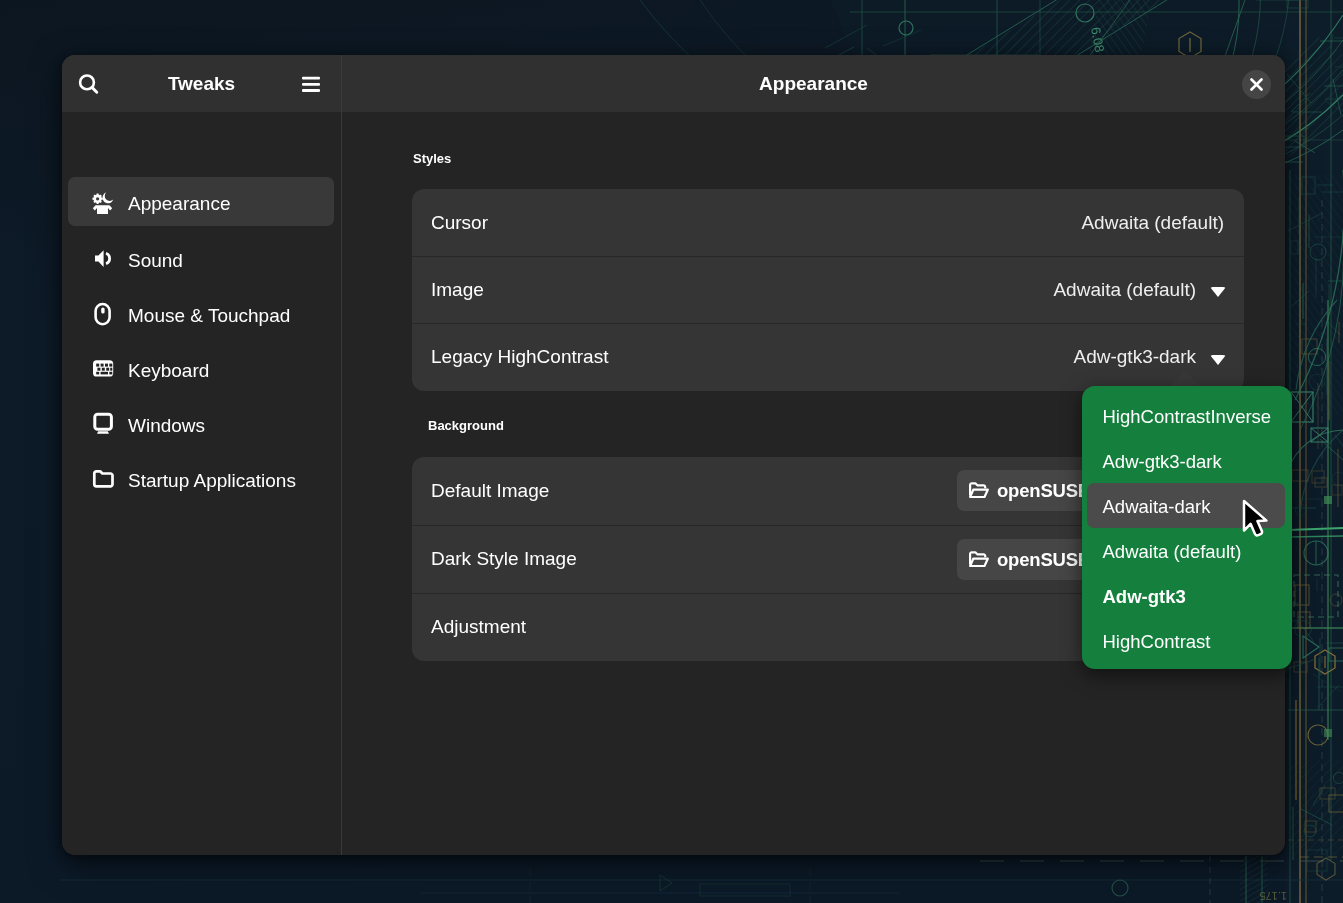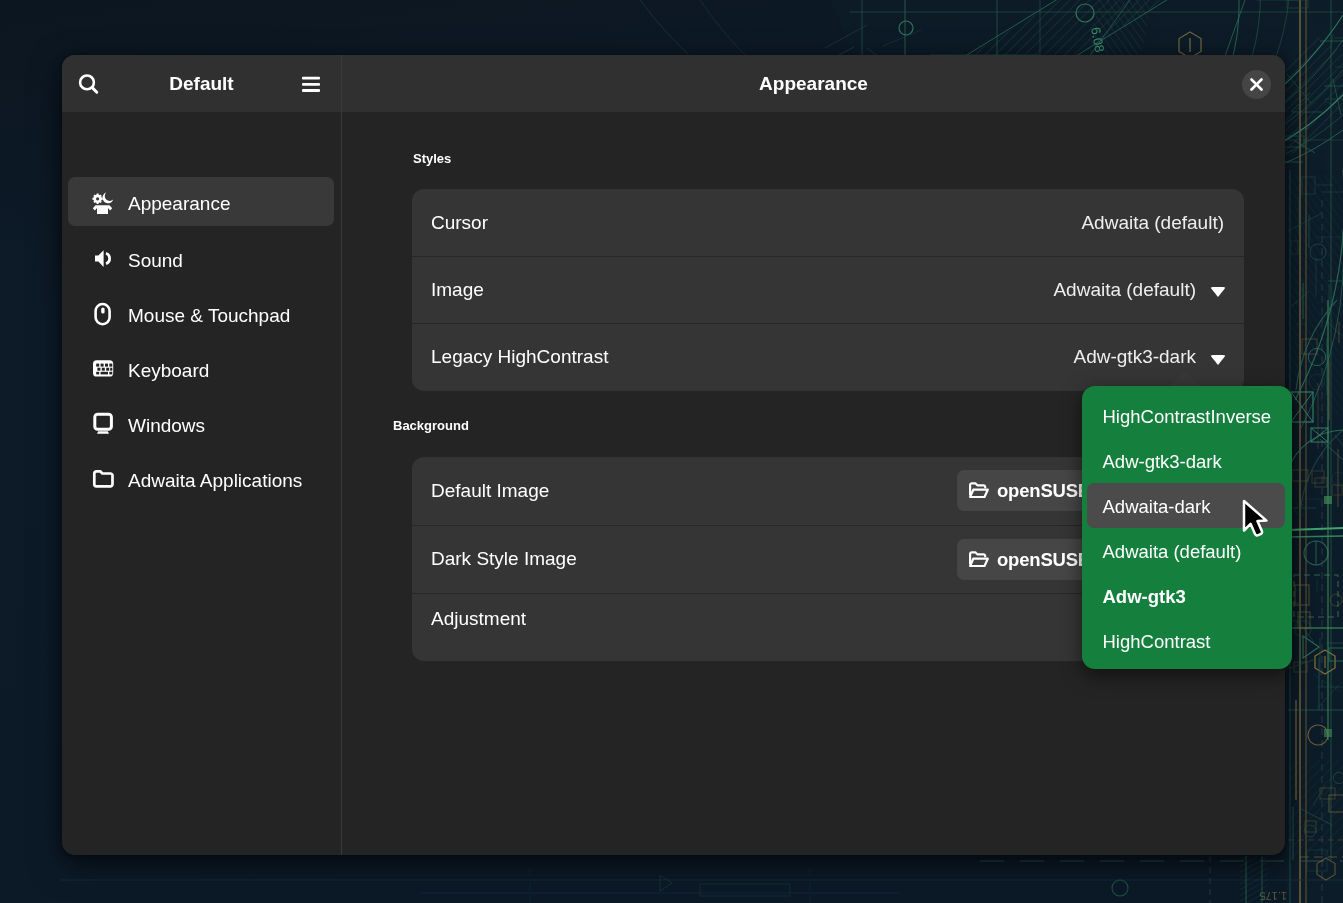--- a/index.html
+++ b/index.html
@@ -259,21 +259,21 @@
 <line x1="1023" y1="69" x2="996" y2="102" stroke="#1d5446" stroke-width="1" opacity="0.45"></line>
 <line x1="990" y1="73" x2="970" y2="110" stroke="#1d5446" stroke-width="1" opacity="0.5"></line>
 <line x1="1039" y1="122" x2="1015" y2="140" stroke="#226052" stroke-width="1" opacity="0.41"></line>
 </g>
 </svg>
 
   <div class="window">
     <div class="sb-header"></div>
     <div class="main-header"></div>
     <div class="vdiv"></div>
-    <div class="title" style="left:0;width:279px;">Default</div>
+    <div class="title" style="left:0;width:279px;">Tweaks</div>
     <div class="title" style="left:280px;right:0;">Appearance</div>
 
     <svg style="position:absolute;left:14px;top:16px;" width="24" height="24" viewBox="0 0 24 24">
       <circle cx="11" cy="11.4" r="6.9" fill="none" stroke="#fff" stroke-width="2.6"></circle>
       <line x1="16.2" y1="16.6" x2="20.8" y2="21.2" stroke="#fff" stroke-width="2.9" stroke-linecap="round"></line>
     </svg>
 
     <svg style="position:absolute;left:240px;top:21px;" width="19" height="17" viewBox="0 0 19 17">
       <rect x="0" y="0.7" width="18" height="2.9" rx="1" fill="#fff"></rect>
       <rect x="0" y="6.9" width="18" height="2.9" rx="1" fill="#fff"></rect>
@@ -340,25 +340,25 @@
       <svg width="24" height="24" viewBox="0 0 24 24" style="top:12.5px;">
         <rect x="3.8" y="2.3" width="16.6" height="15" rx="2.8" fill="none" stroke="#fff" stroke-width="3"></rect>
         <path d="M6 21.8 L7.2 19.2 H16.8 L18 21.8 Z" fill="#fff"></path>
       </svg>
       <span class="lbl">Windows</span>
       </div>
     <div class="srow" style="top:399px;">
       <svg width="24" height="24" viewBox="0 0 24 24" style="top:12.5px;">
         <path d="M3.3 17.2 V6.4 a2.1 2.1 0 0 1 2.1 -2.1 h3.8 l2.2 2.2 h8 a2.1 2.1 0 0 1 2.1 2.1 v8.6 a2.1 2.1 0 0 1 -2.1 2.1 H5.4 a2.1 2.1 0 0 1 -2.1 -2.1 Z" fill="none" stroke="#fff" stroke-width="2.7" stroke-linejoin="round"></path>
       </svg>
-      <span class="lbl">Adwaita Applications</span>
+      <span class="lbl">Startup Applications</span>
       </div>
 
     <div class="sechead" style="left:351px;top:96px;">Styles</div>
-    <div class="sechead" style="left:331px;top:363px;">Background</div>
+    <div class="sechead" style="left:366px;top:363px;">Background</div>
 
     <div class="card" style="top:134px;height:202px;padding-left:32px;">
       <div class="row" style="top:0;">
           <span class="rl">Cursor</span>
           <span class="rv">Adwaita (default)</span>
         </div>
       <div class="rowdiv" style="top:67px;"></div>
       <div class="row" style="top:67px;">
           <span class="rl">Image</span>
           <span class="rv" style="right:48px;">Adwaita (default)</span>
@@ -374,21 +374,21 @@
 
     <div class="card" style="top:402px;height:204px;">
       <div class="row" style="top:0;">
           <span class="rl">Default Image</span>
         </div>
       <div class="rowdiv" style="top:68px;"></div>
       <div class="row" style="top:68px;">
           <span class="rl">Dark Style Image</span>
         </div>
       <div class="rowdiv" style="top:136px;"></div>
-      <div class="row" style="top:128px;text-align:right;">
+      <div class="row" style="top:136px;text-align:right;">
           <span class="rl">Adjustment</span>
         </div>
       <div class="obtn" style="left:545px;top:13px;width:235px;">
         <svg style="position:absolute;left:11px;top:11px;" width="21" height="19" viewBox="0 0 21 19">
           <path d="M2.1 14.5 V4 a1.7 1.7 0 0 1 1.7-1.7 h3.5 l2 2 h6.2 a1.7 1.7 0 0 1 1.7 1.7 V7.2" fill="none" stroke="#fff" stroke-width="2.2" stroke-linejoin="round"></path>
           <path d="M2.1 16 L5.3 8.7 H19.8 L16.5 16 Z" fill="none" stroke="#fff" stroke-width="2.2" stroke-linejoin="round"></path>
         </svg>
         <span style="position:absolute;left:40px;top:0;line-height:41px;">openSUSE Leap 15</span>
       </div>
       <div class="obtn" style="left:545px;top:82px;width:235px;">

